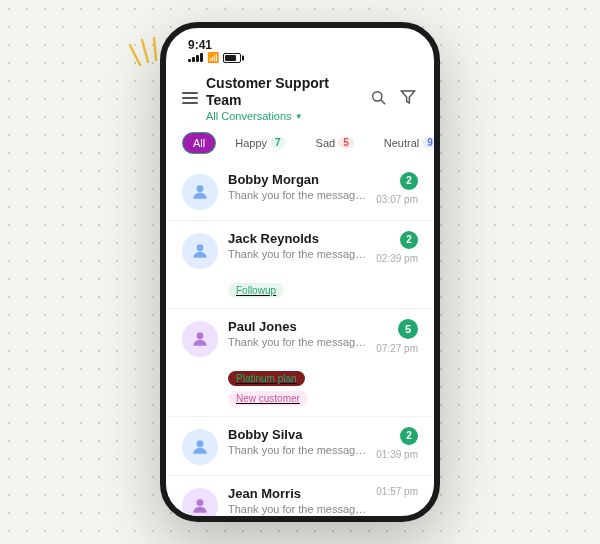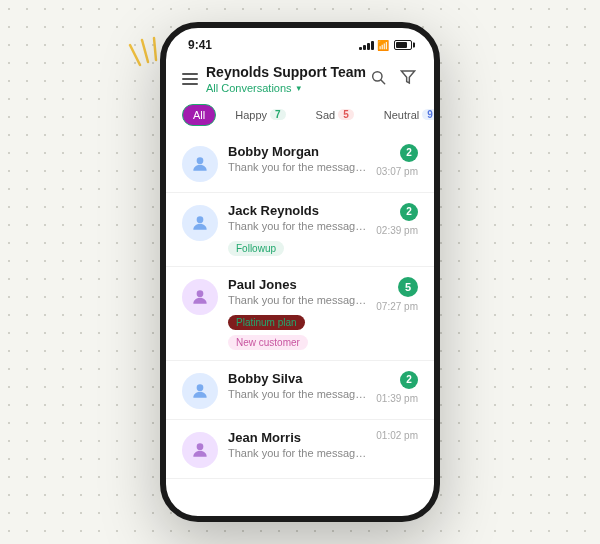--- a/index.html
+++ b/index.html
@@ -47,20 +47,21 @@
 
     
     .status-bar {
       display: flex;
       justify-content: space-between;
       padding: 10px 22px 4px;
       font-size: 11px;
       font-weight: 600;
       color: #1a1a1a;
       flex-shrink: 0;
+      flex-direction: column;
     }
     .status-time { font-size: 12px; font-weight: 700; }
     .status-icons {
       display: flex;
       align-items: center;
       gap: 4px;
     }
     .signal-bars { display: flex; align-items: flex-end; gap: 1px; }
     .signal-bars span {
       background: #1a1a1a;
@@ -246,22 +247,23 @@
     .conv-preview {
       font-size: 11px;
       color: #888;
       white-space: nowrap;
       overflow: hidden;
       text-overflow: ellipsis;
     }
     .conv-tags {
       display: flex;
       gap: 5px;
-      margin-top: 9px;
+      margin-top: 23px;
       flex-wrap: wrap;
+      text-decoration: underline;
     }
     .tag {
       padding: 2px 8px;
       border-radius: 10px;
       font-size: 10px;
       font-weight: 500;
     }
     .tag-followup { background: #e8f5ef; color: #22a86e; }
     .tag-platinum { background: #7f1d1d; color: #22a86e; }
     .tag-newcustomer { background: #fde8f5; color: #c855a0; }
@@ -325,21 +327,21 @@
     </div>
   </div>
 
   <div class="header">
     <div class="hamburger-icon">
       <span></span>
         <span></span>
         <span></span>
     </div>
     <div class="header-title-block">
-      <div class="header-team-name">Reynolds Support Team</div>
+      <div class="header-team-name">Customer Support Team</div>
       <div class="header-filter-row">
         <span class="header-filter-text">All Conversations</span>
         <span class="chevron-icon">▾</span>
       </div>
     </div>
     <div class="header-actions">
       <button class="header-icon-btn">
         <svg width="16" height="16" viewBox="0 0 24 24" fill="none" stroke="currentColor" stroke-width="2.2" stroke-linecap="round">
           <circle cx="11" cy="11" r="7"></circle>
           <line x1="16.5" y1="16.5" x2="22" y2="22"></line>
@@ -454,18 +456,18 @@
         <svg viewBox="0 0 24 24" fill="#b07ad4">
           <circle cx="12" cy="8" r="4"></circle>
           <path d="M4 20c0-4 3.6-7 8-7s8 3 8 7" fill="#b07ad4"></path>
         </svg>
       </div>
       <div class="conv-content">
         <div class="conv-name">Jean Morris</div>
         <div class="conv-preview">Thank you for the message...</div>
       </div>
       <div class="conv-meta">
-        <div class="conv-time">01:02 pm</div>
+        <div class="conv-time">01:57 pm</div>
       </div>
     </div>
 
   </div>
 </div>
 
 </body></html>

